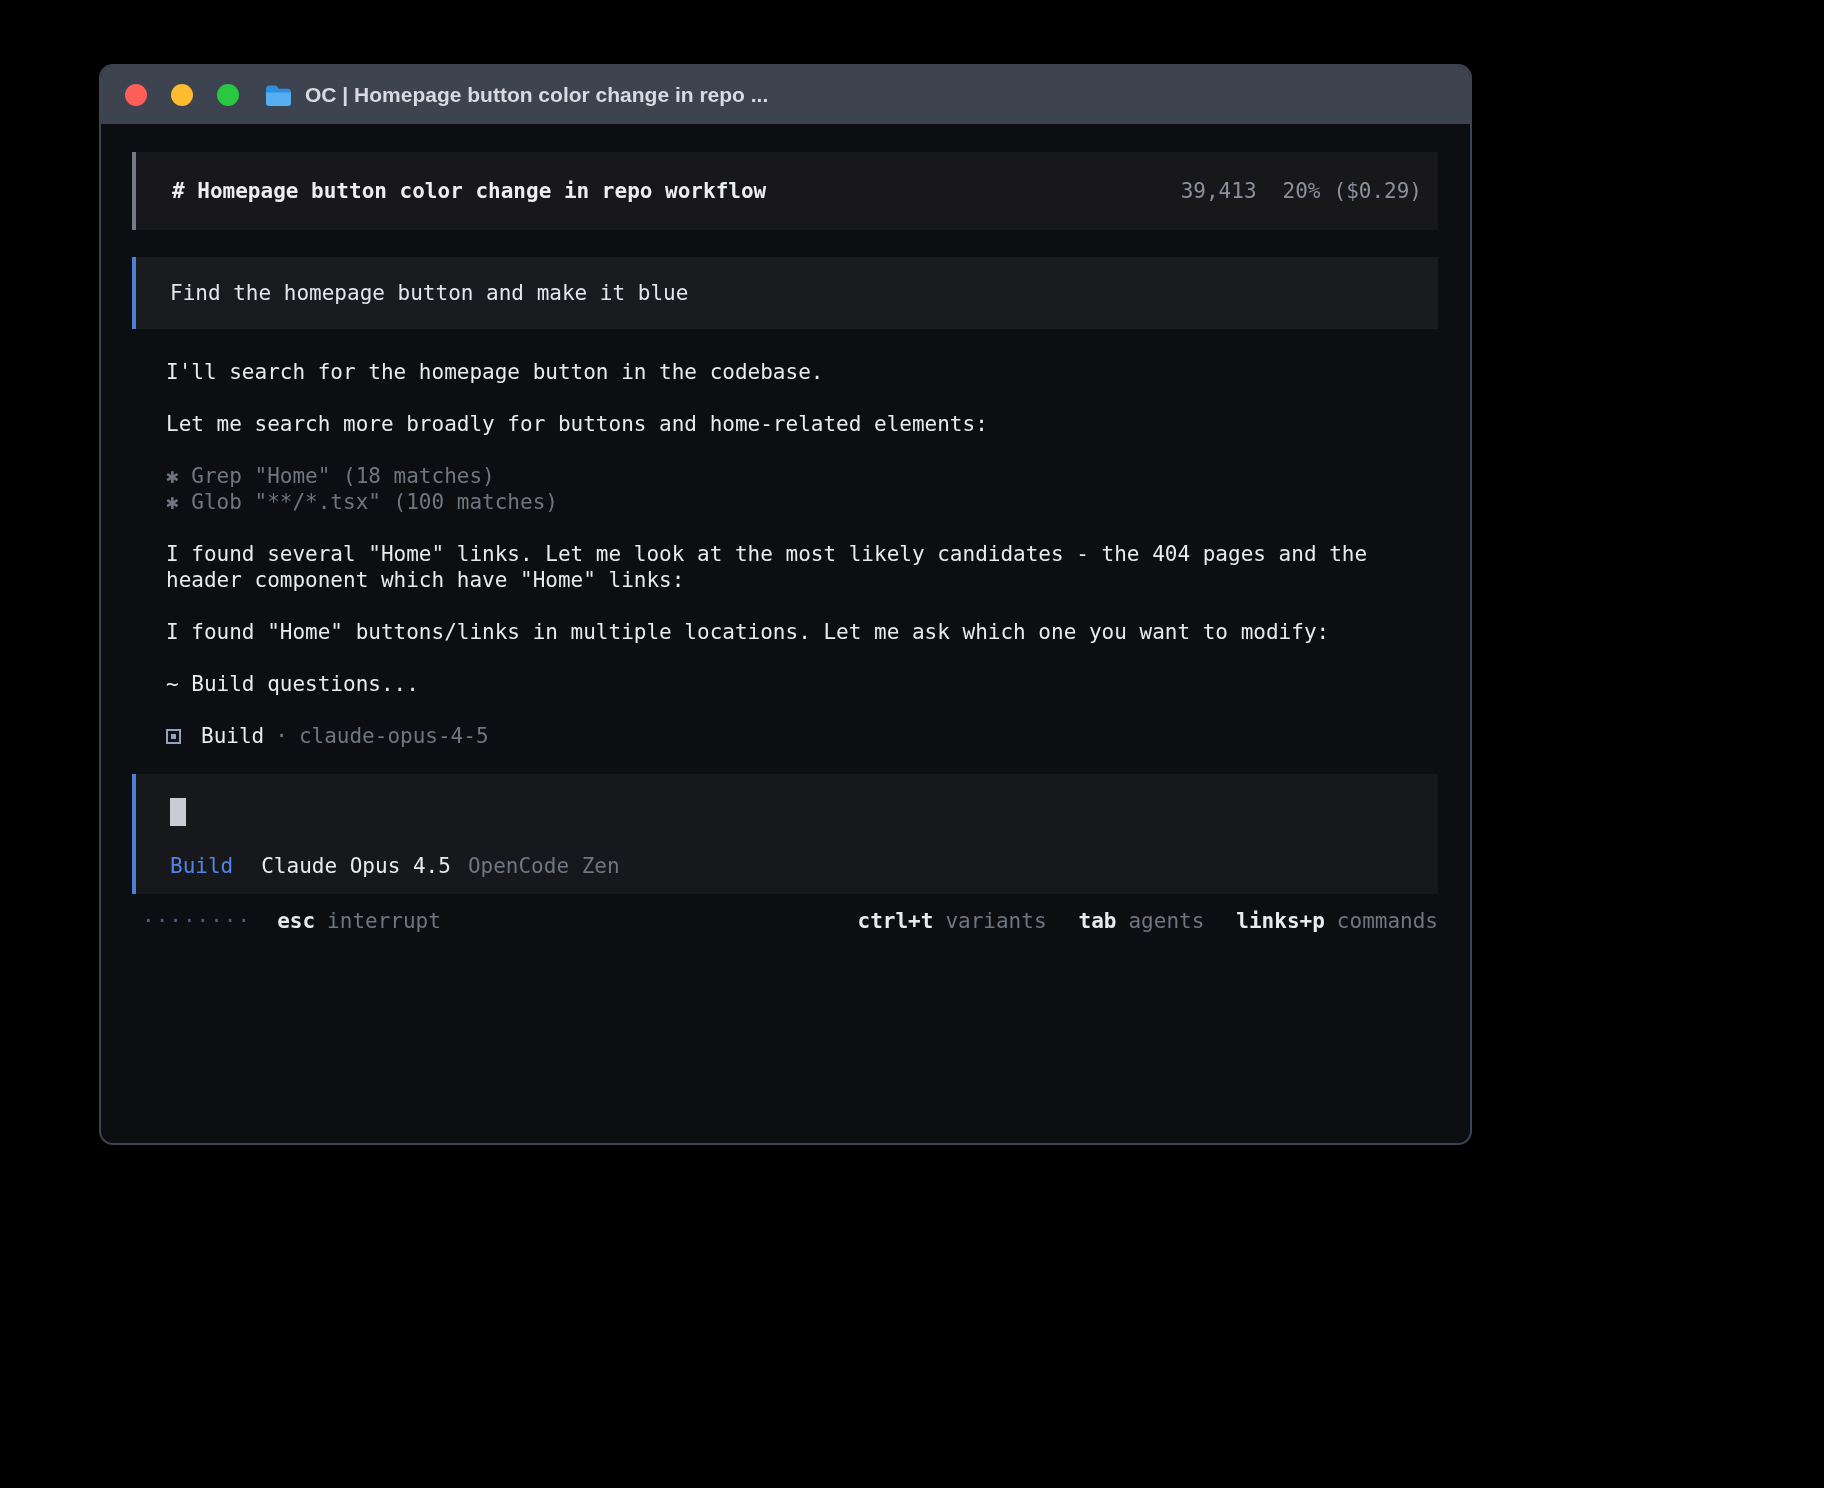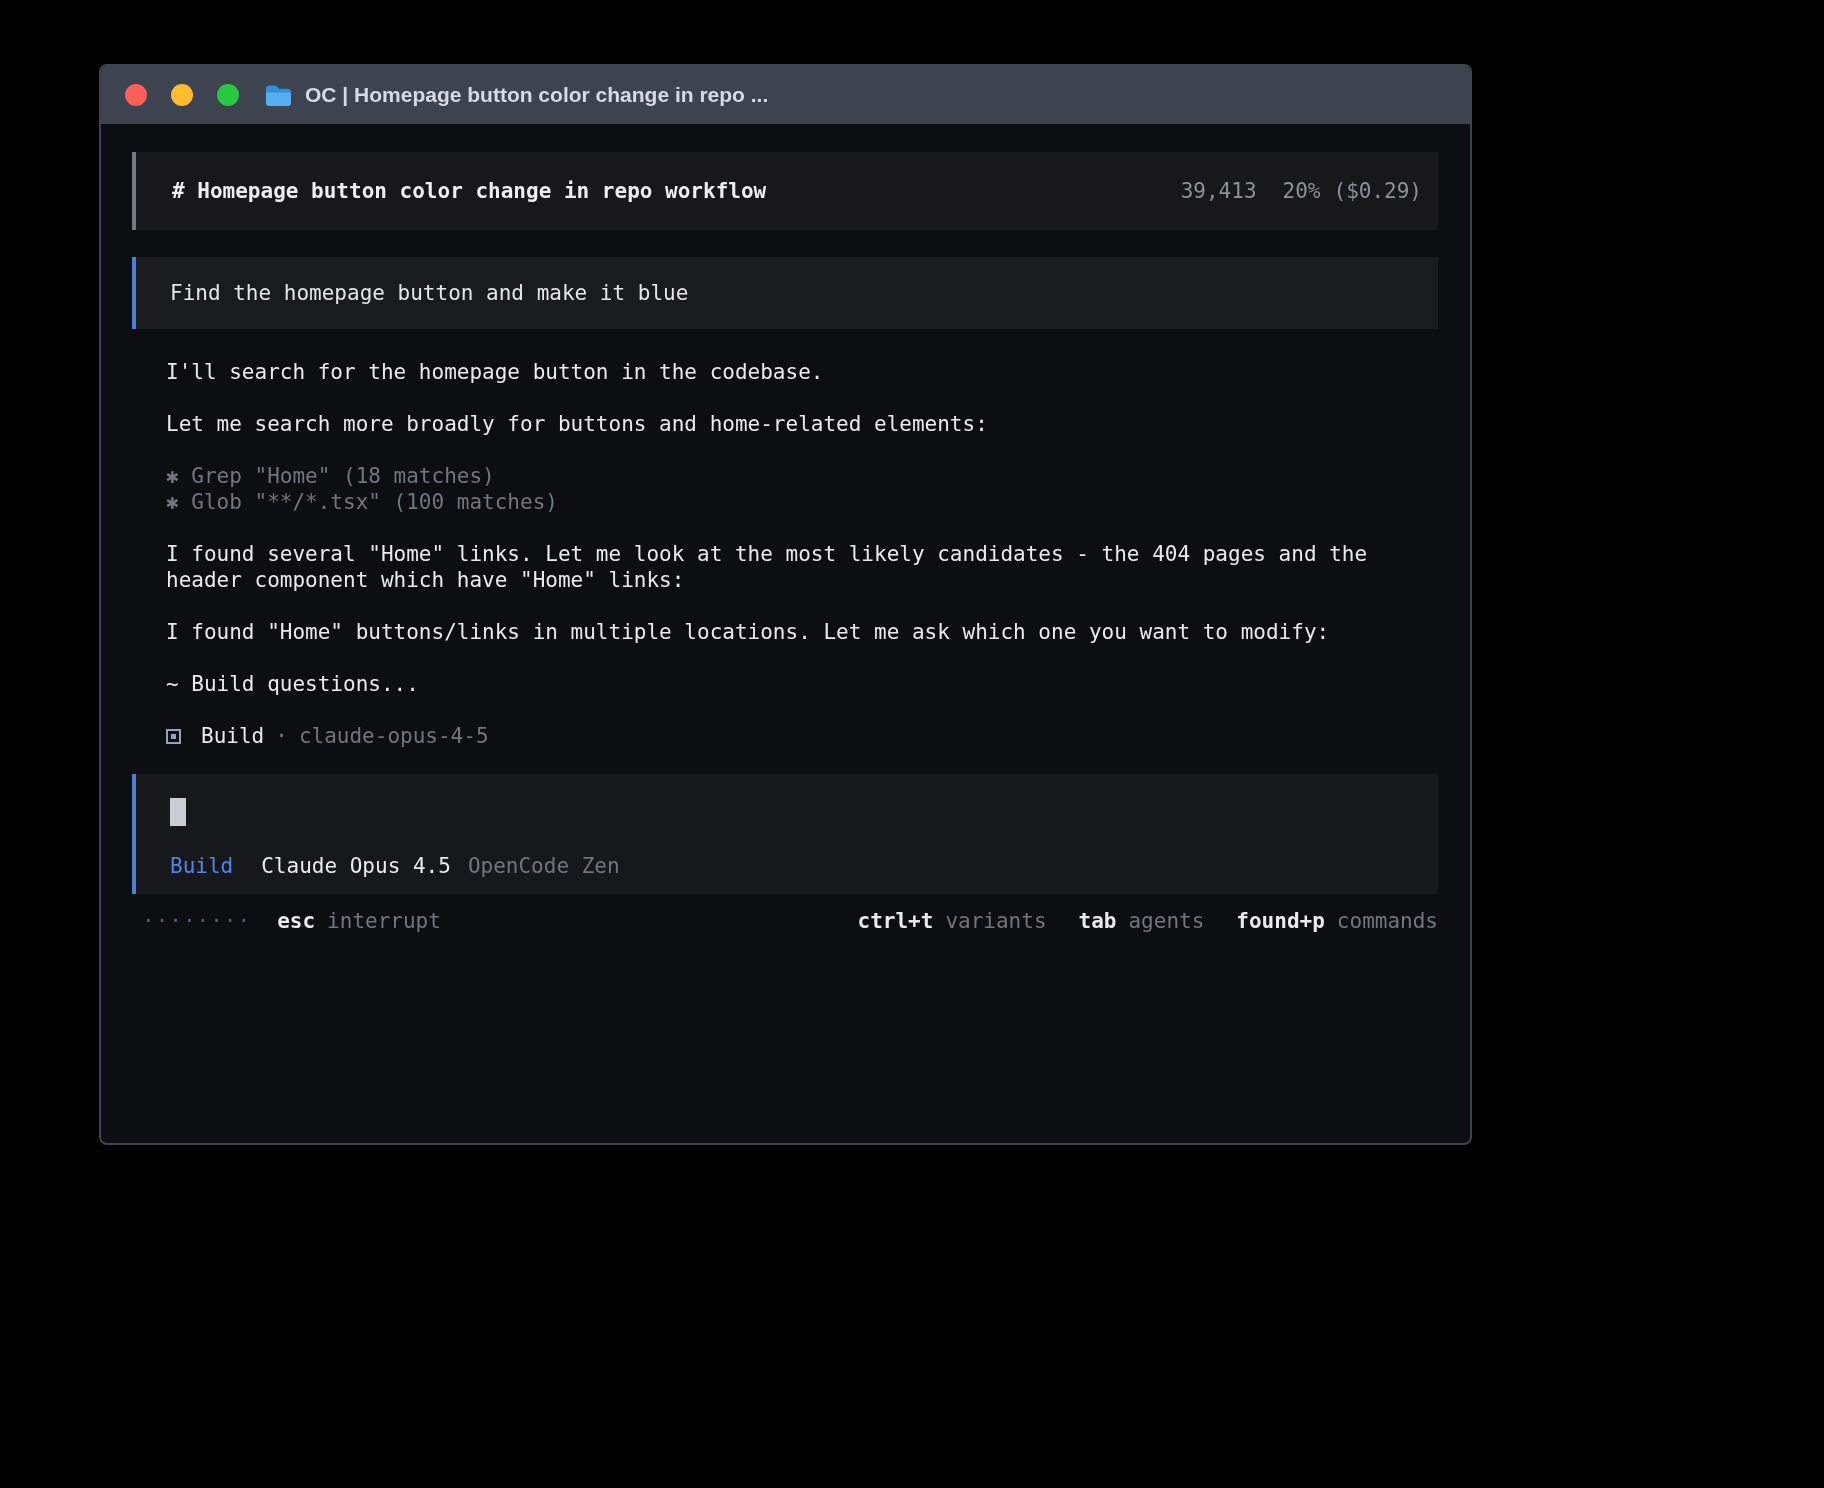--- a/index.html
+++ b/index.html
@@ -1,21 +1,21 @@
 <!DOCTYPE html>
 <html><head>
 <meta charset="utf-8">
 <style>
   * { margin: 0; padding: 0; box-sizing: border-box; }
   html, body { width: 1824px; height: 1488px; background: #000000; overflow: hidden; }
   body { font-family: "DejaVu Sans Mono", "Liberation Mono", monospace; }
 
   .window {
     position: absolute; left: 99px; top: 64px; width: 1373px; height: 1081px;
-    background: #0d0e11; border: 2px solid #3e4350; border-radius: 8px; overflow: hidden;
+    background: #0d0e11; border: 2px solid #3e4350; border-radius: 14px; overflow: hidden;
   }
 
   
   .titlebar {
     height: 58px; background: #3e4350; display: flex; align-items: center; padding: 0 24px;
   }
   .lights { display: flex; gap: 24px; }
   .light { width: 22px; height: 22px; border-radius: 50%; }
   .light.red    { background: #ff5f57; }
   .light.yellow { background: #febc2e; }
@@ -160,20 +160,20 @@
       <div class="sb-right">
         <span class="sb-pair" style="margin-left:0;">
           <span class="key">ctrl+t</span>
           <span class="sb-label">variants</span>
         </span>
         <span class="sb-pair">
           <span class="key">tab</span>
           <span class="sb-label">agents</span>
         </span>
         <span class="sb-pair">
-          <span class="key">found+p</span>
+          <span class="key">links+p</span>
           <span class="sb-label">commands</span>
         </span>
       </div>
     </div>
 
   </div>
 </div>
 
 </body></html>

